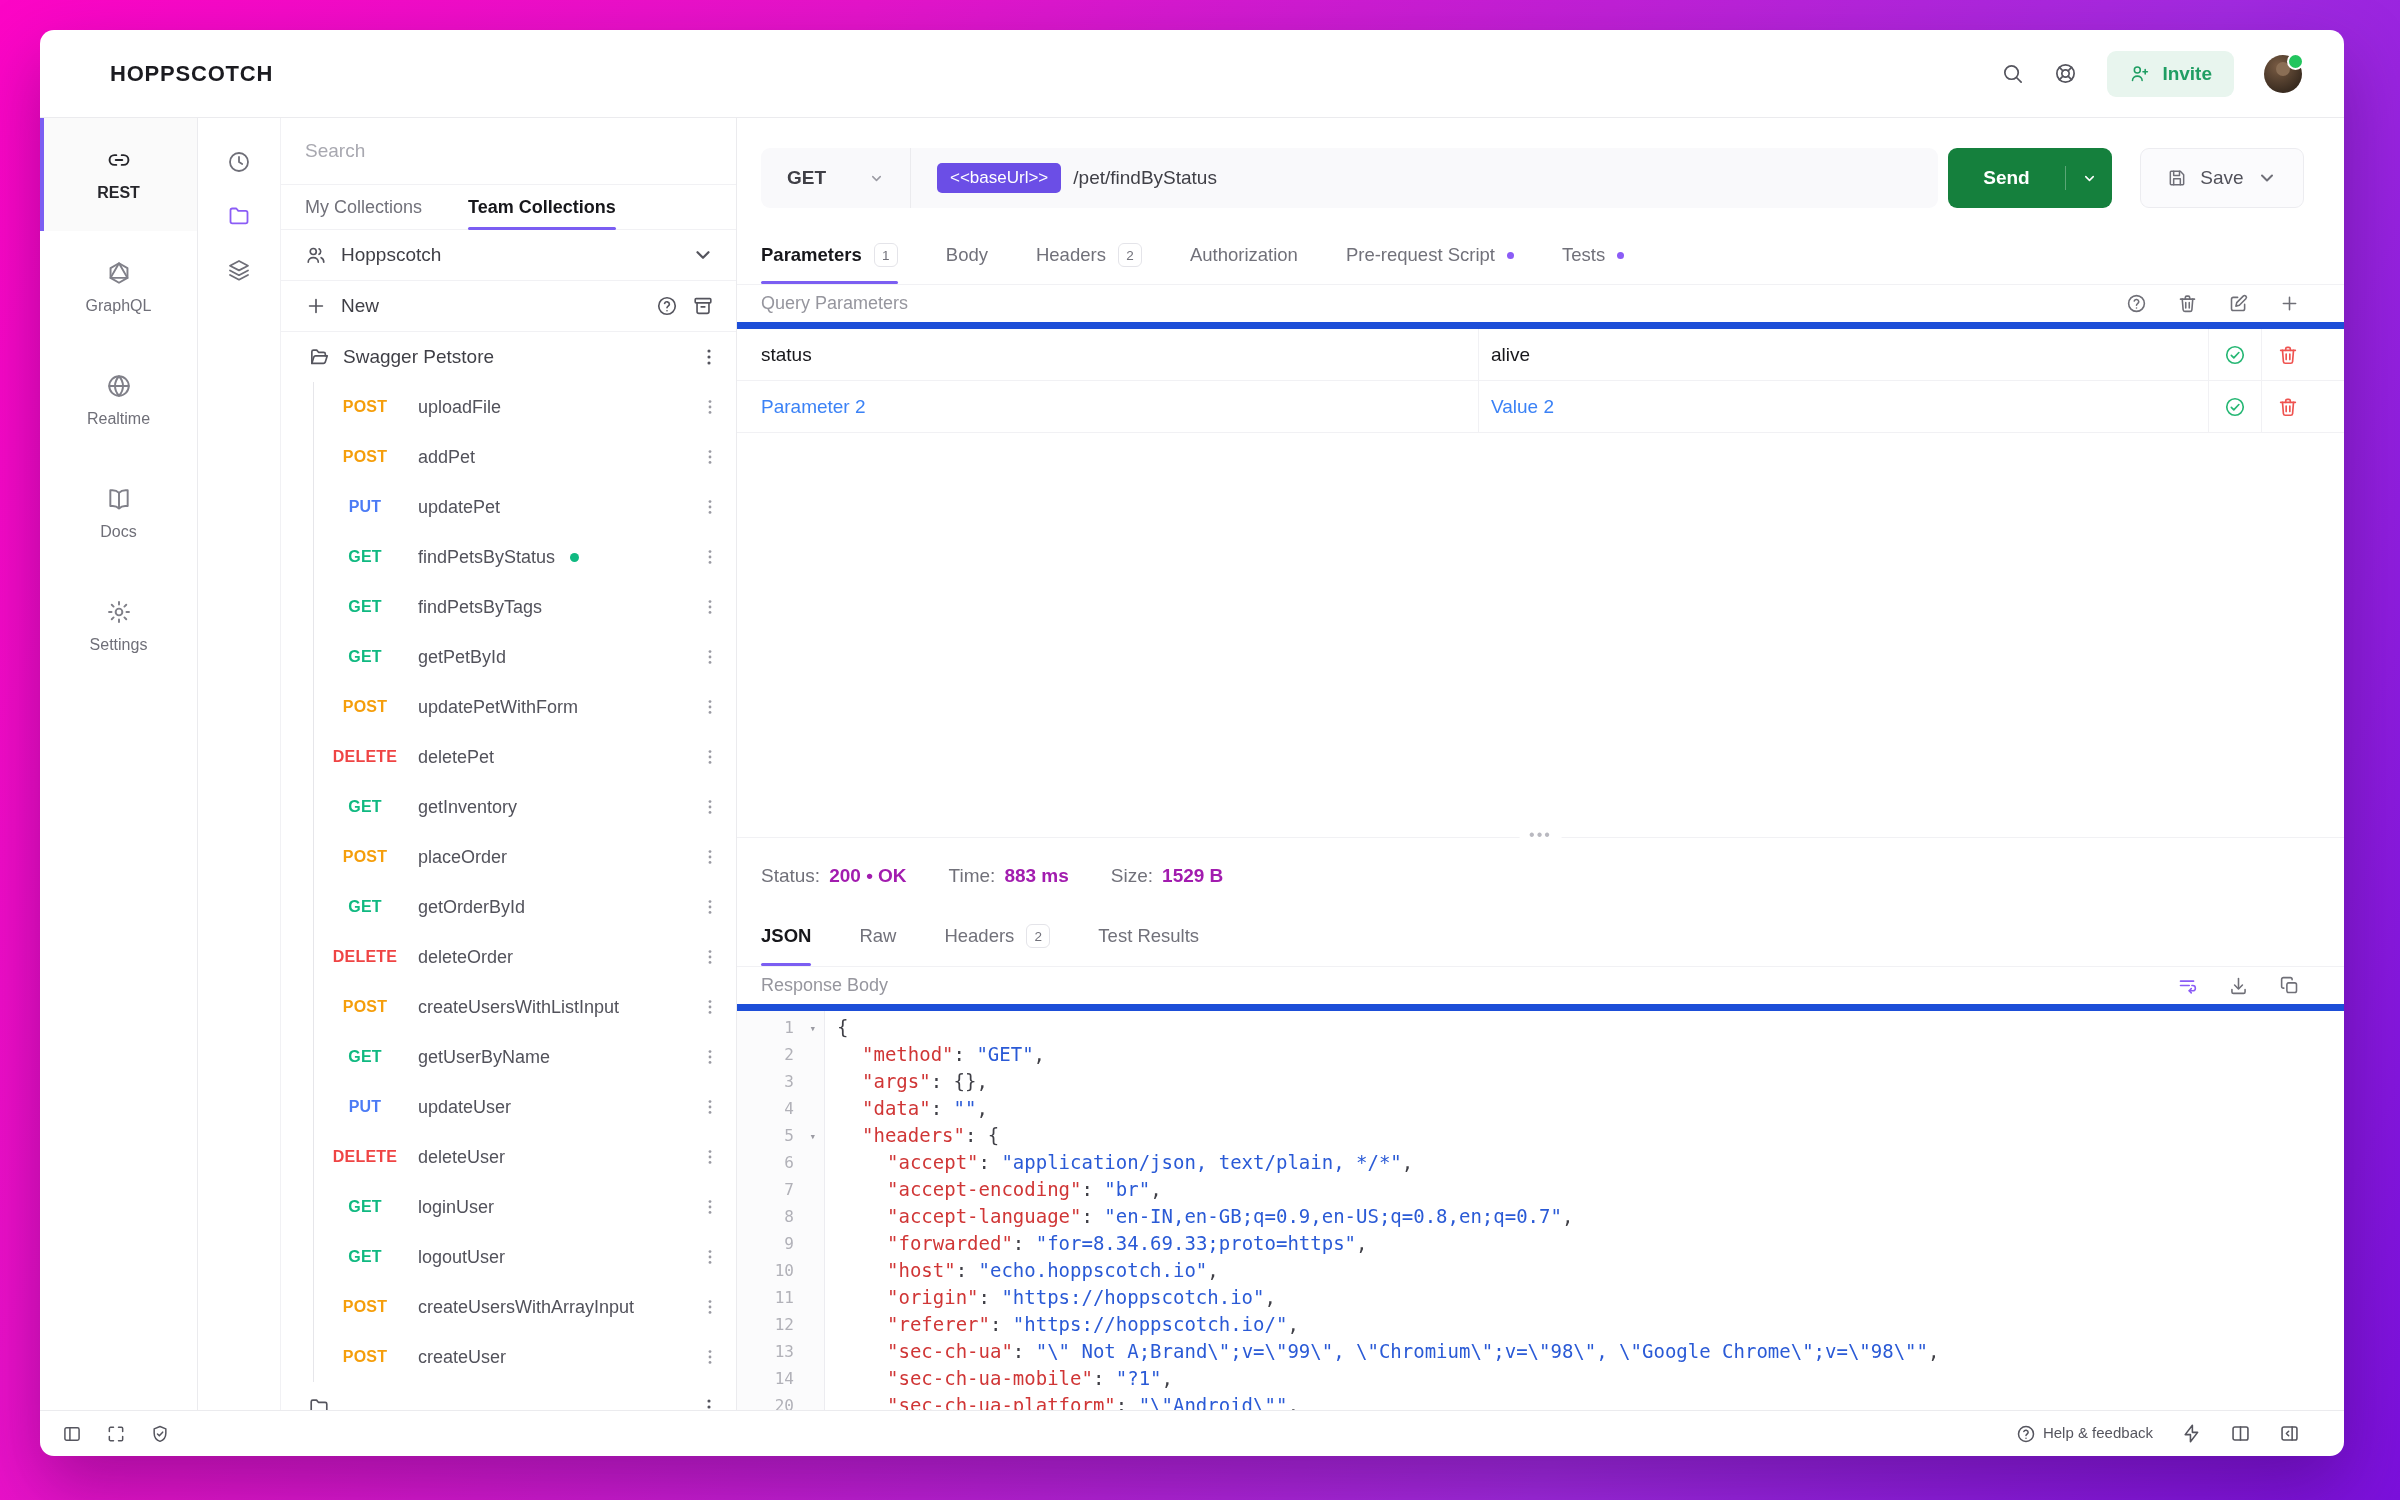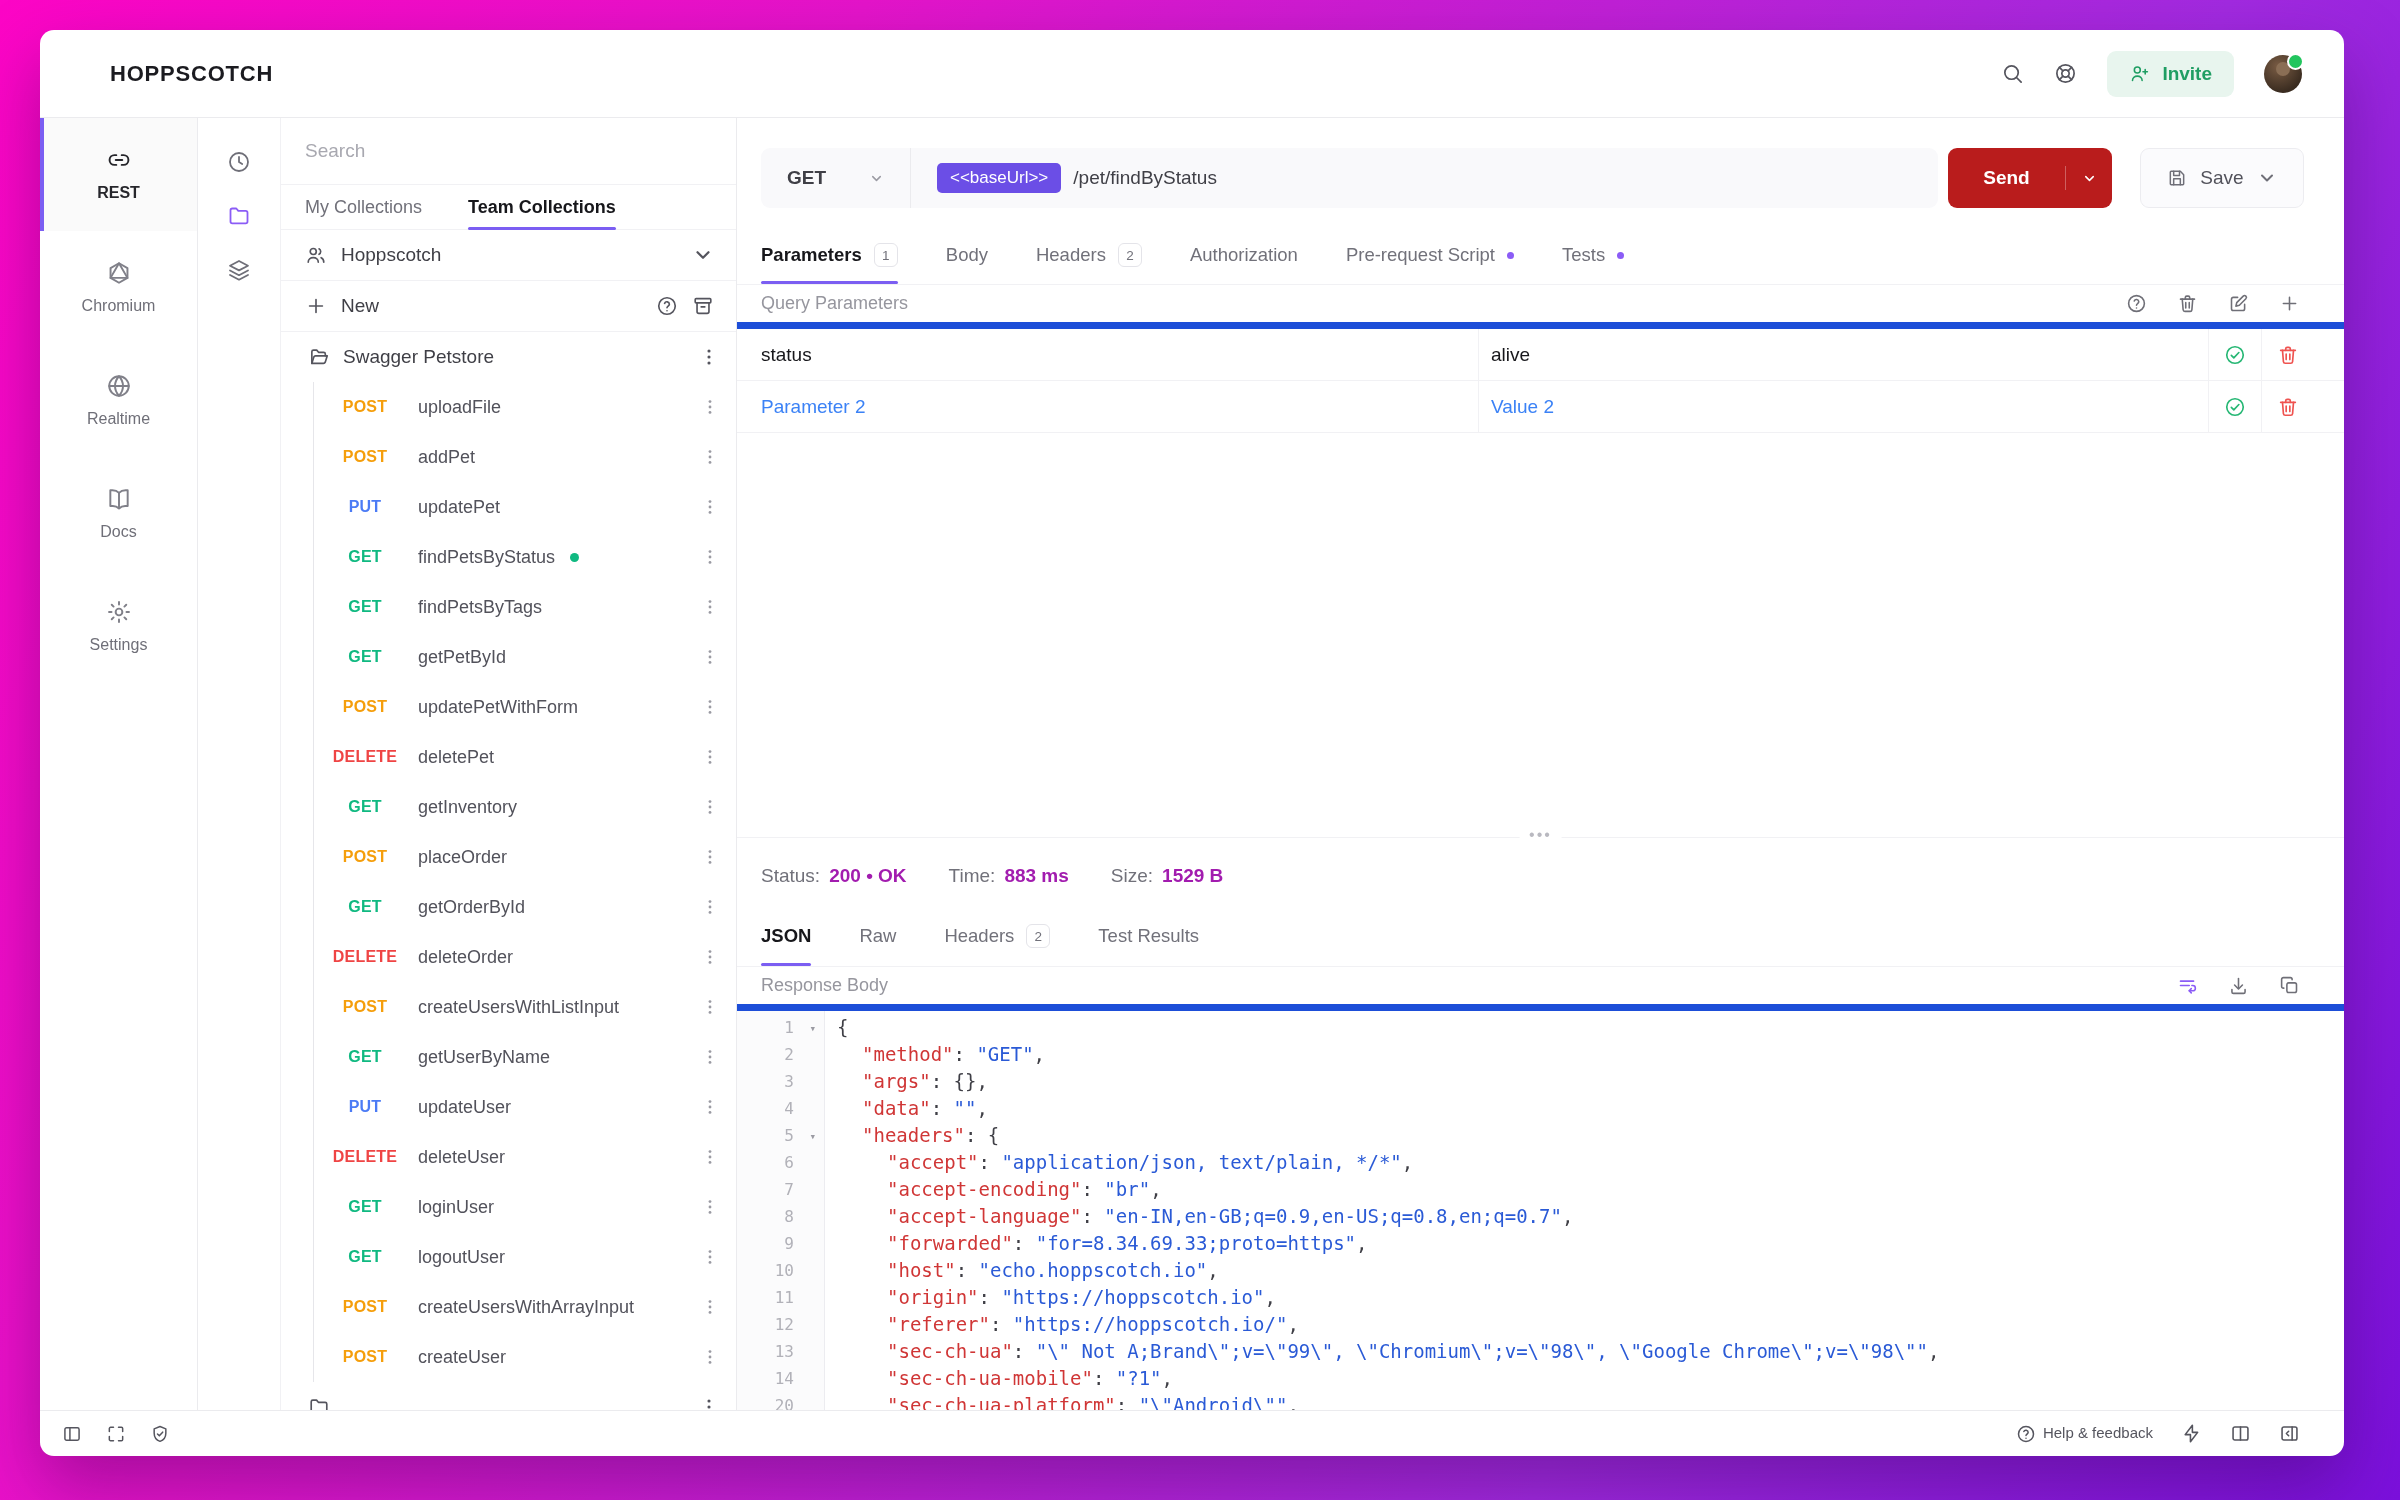--- a/index.html
+++ b/index.html
@@ -58,21 +58,21 @@
 .active-dot{width:9px;height:9px;border-radius:50%;background:#10b981;margin-left:15px}
 .kebab-btn{margin-left:auto;color:#9b9ba3;font-size:20px;display:flex}
 
 .panel{flex:1;display:flex;flex-direction:column;overflow:hidden;min-width:0}
 .req-bar{margin:30px 40px 0 24px;height:60px;flex:none;display:flex}
 .url-pill{flex:1;display:flex;align-items:center;background:#f9f9fb;border-radius:9px;overflow:hidden}
 .method-box{width:150px;height:100%;flex:none;display:flex;align-items:center;justify-content:space-between;padding:0 26px;font-size:19px;font-weight:600;color:#3f3f46;border-right:1px solid #ebebee}
 .method-box .chev{font-size:15px;color:#9b9ba3}
 .url-field{display:flex;align-items:center;gap:12px;padding:0 26px;font-size:19px;color:#3f3f46;min-width:0}
 .chip{background:#6b4ee6;color:#fff;font-size:17px;padding:5px 13px;border-radius:5px;white-space:nowrap}
-.send-btn{width:164px;margin-left:10px;flex:none;background:#b91c1c;color:#fff;border-radius:9px;display:flex;align-items:center;font-size:19px;font-weight:600}
+.send-btn{width:164px;margin-left:10px;flex:none;background:#15803d;color:#fff;border-radius:9px;display:flex;align-items:center;font-size:19px;font-weight:600}
 .send-btn .lbl{flex:1;text-align:center}
 .send-btn .sep{width:1px;height:24px;background:rgba(255,255,255,.3)}
 .send-btn .chev{width:46px;display:flex;justify-content:center;font-size:15px}
 .save-btn{width:164px;margin-left:28px;flex:none;background:#fbfbfd;border:1px solid #ececf0;border-radius:9px;display:flex;align-items:center;justify-content:center;gap:13px;font-size:19px;color:#52525b}
 .save-btn .icon{font-size:20px;color:#6f6f78}
 .save-btn .chev{font-size:14px;color:#9b9ba3}
 .tabs{display:flex;align-items:flex-end;gap:48px;padding:0 24px;height:77px;flex:none;border-bottom:1px solid #f1f1f4}
 .tab{display:flex;align-items:center;gap:12px;font-size:18.5px;color:#71717a;height:58px;position:relative}
 .tab.active{color:#17171b;font-weight:600}
 .tab.active::after{content:'';position:absolute;left:0;right:0;bottom:0;height:3px;background:#7b5ef2;border-radius:2px}
@@ -175,21 +175,21 @@
           </span>
           <span class="nav-label">REST</span>
         </div>
         <div class="nav-item">
           <span class="icon">
             <svg viewBox="0 0 24 24">
               <path d="M12 3l7.8 4.5v9L12 21l-7.8-4.5v-9z"></path>
               <path d="M12 3L4.2 16.5h15.6z"></path>
             </svg>
           </span>
-          <span class="nav-label">Chromium</span>
+          <span class="nav-label">GraphQL</span>
         </div>
         <div class="nav-item">
           <span class="icon">
             <svg viewBox="0 0 24 24">
               <circle cx="12" cy="12" r="9"></circle>
               <path d="M3 12h18"></path>
               <path d="M12 3c2.4 2.6 3.7 5.6 3.7 9s-1.3 6.4-3.7 9c-2.4-2.6-3.7-5.6-3.7-9S9.6 5.6 12 3z"></path>
             </svg>
           </span>
           <span class="nav-label">Realtime</span>

